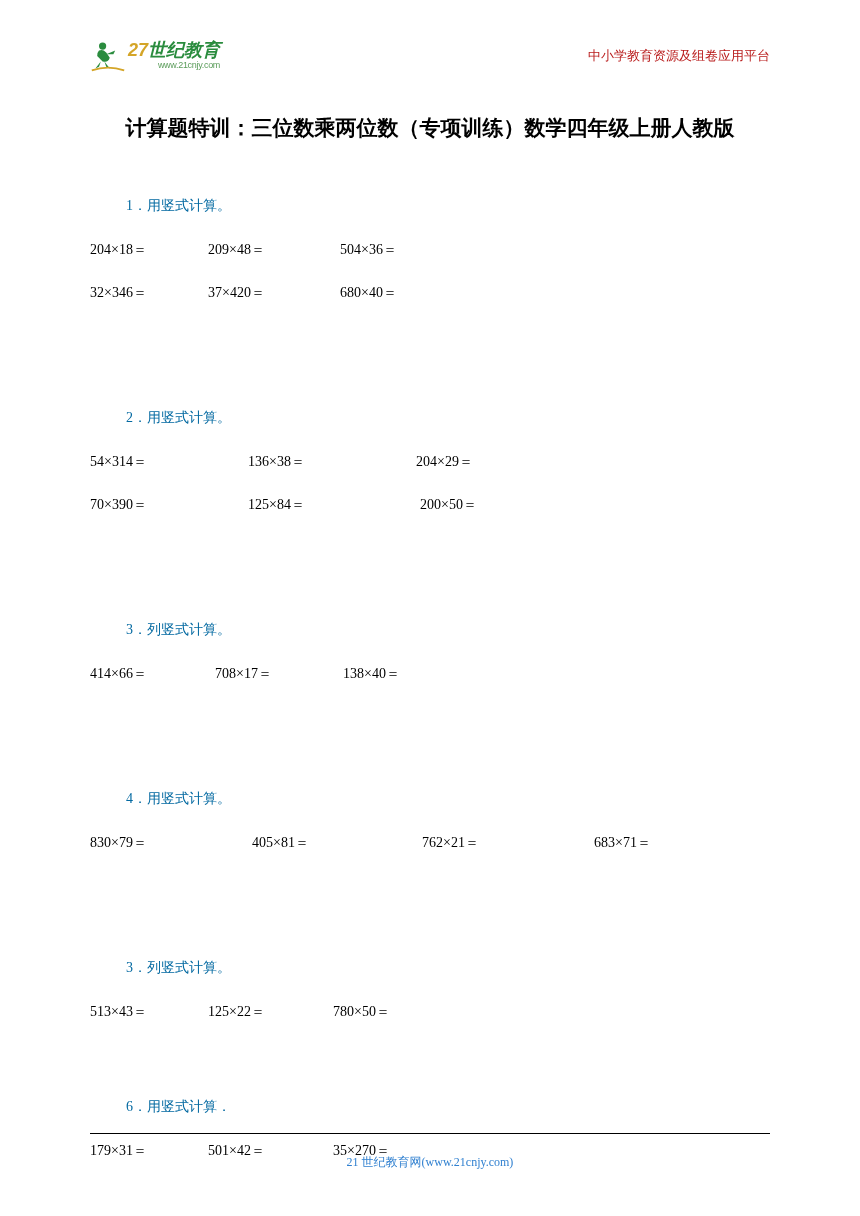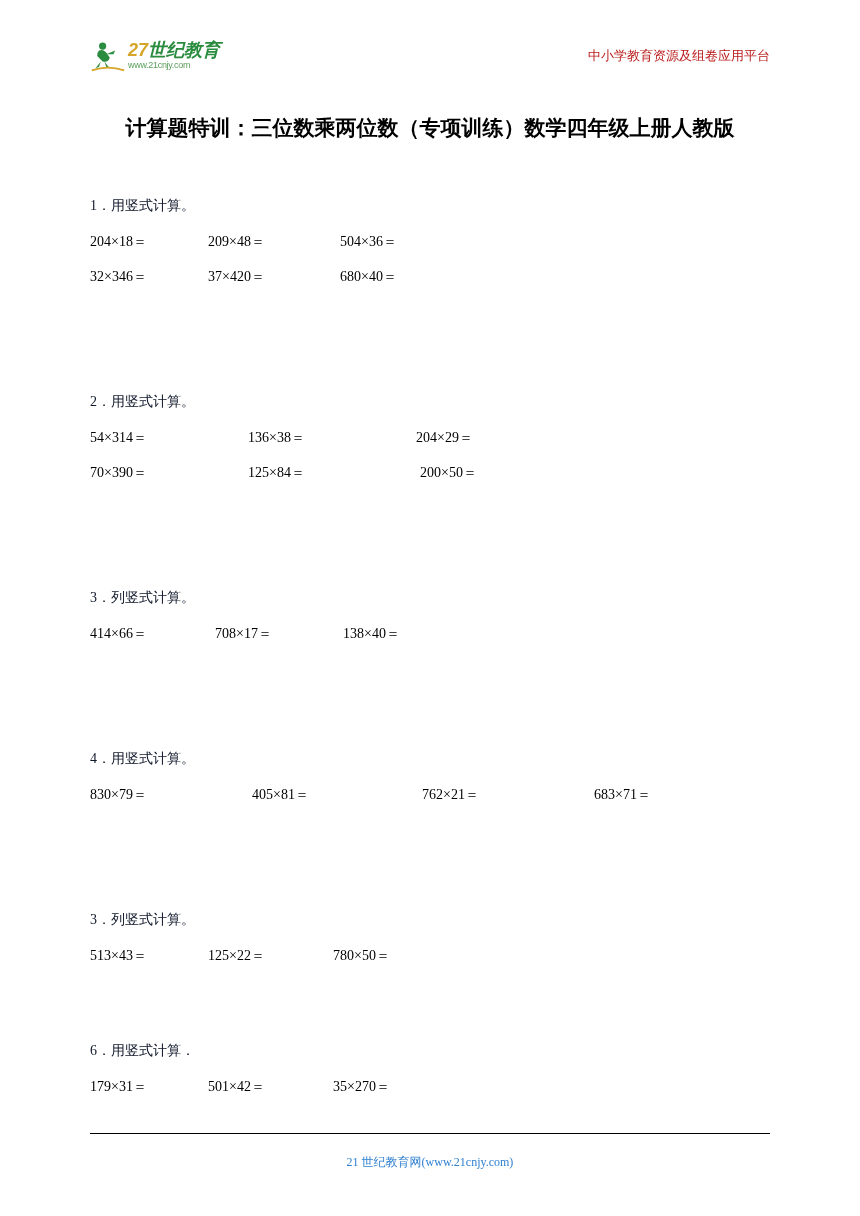--- a/index.html
+++ b/index.html
@@ -32,20 +32,21 @@
     }
     .logo-icon {
       width: 36px;
       height: 36px;
       margin-right: 2px;
     }
     .logo-text {
       display: flex;
       flex-direction: column;
       justify-content: center;
+      align-items: flex-end;
     }
     .logo-main {
       font-size: 18px;
       font-weight: bold;
       color: #2a8c3e;
       font-family: "Microsoft YaHei", sans-serif;
       line-height: 1;
       font-style: italic;
     }
     .logo-sub {
@@ -66,31 +67,33 @@
       font-weight: bold;
       color: #000;
       margin-bottom: 55px;
       font-family: Liberation Sans, sans-serif;
     }
     .question-block {
       margin-bottom: 16px;
     }
     .question-header {
       font-size: 14px;
-      color: #0f172a;
+      color: #0369a1;
       margin-bottom: 18px;
+      margin-left: 36px;
     }
     .equation-row {
       font-size: 14px;
       color: #000;
       margin-bottom: 17px;
       display: flex;
     }
     .equation-item {
       white-space: nowrap;
+      margin-top: 8px;
     }
     .spacer-large {
       height: 90px;
     }
     .spacer-small {
       height: 60px;
     }
     .footer {
       position: absolute;
       bottom: 45px;

